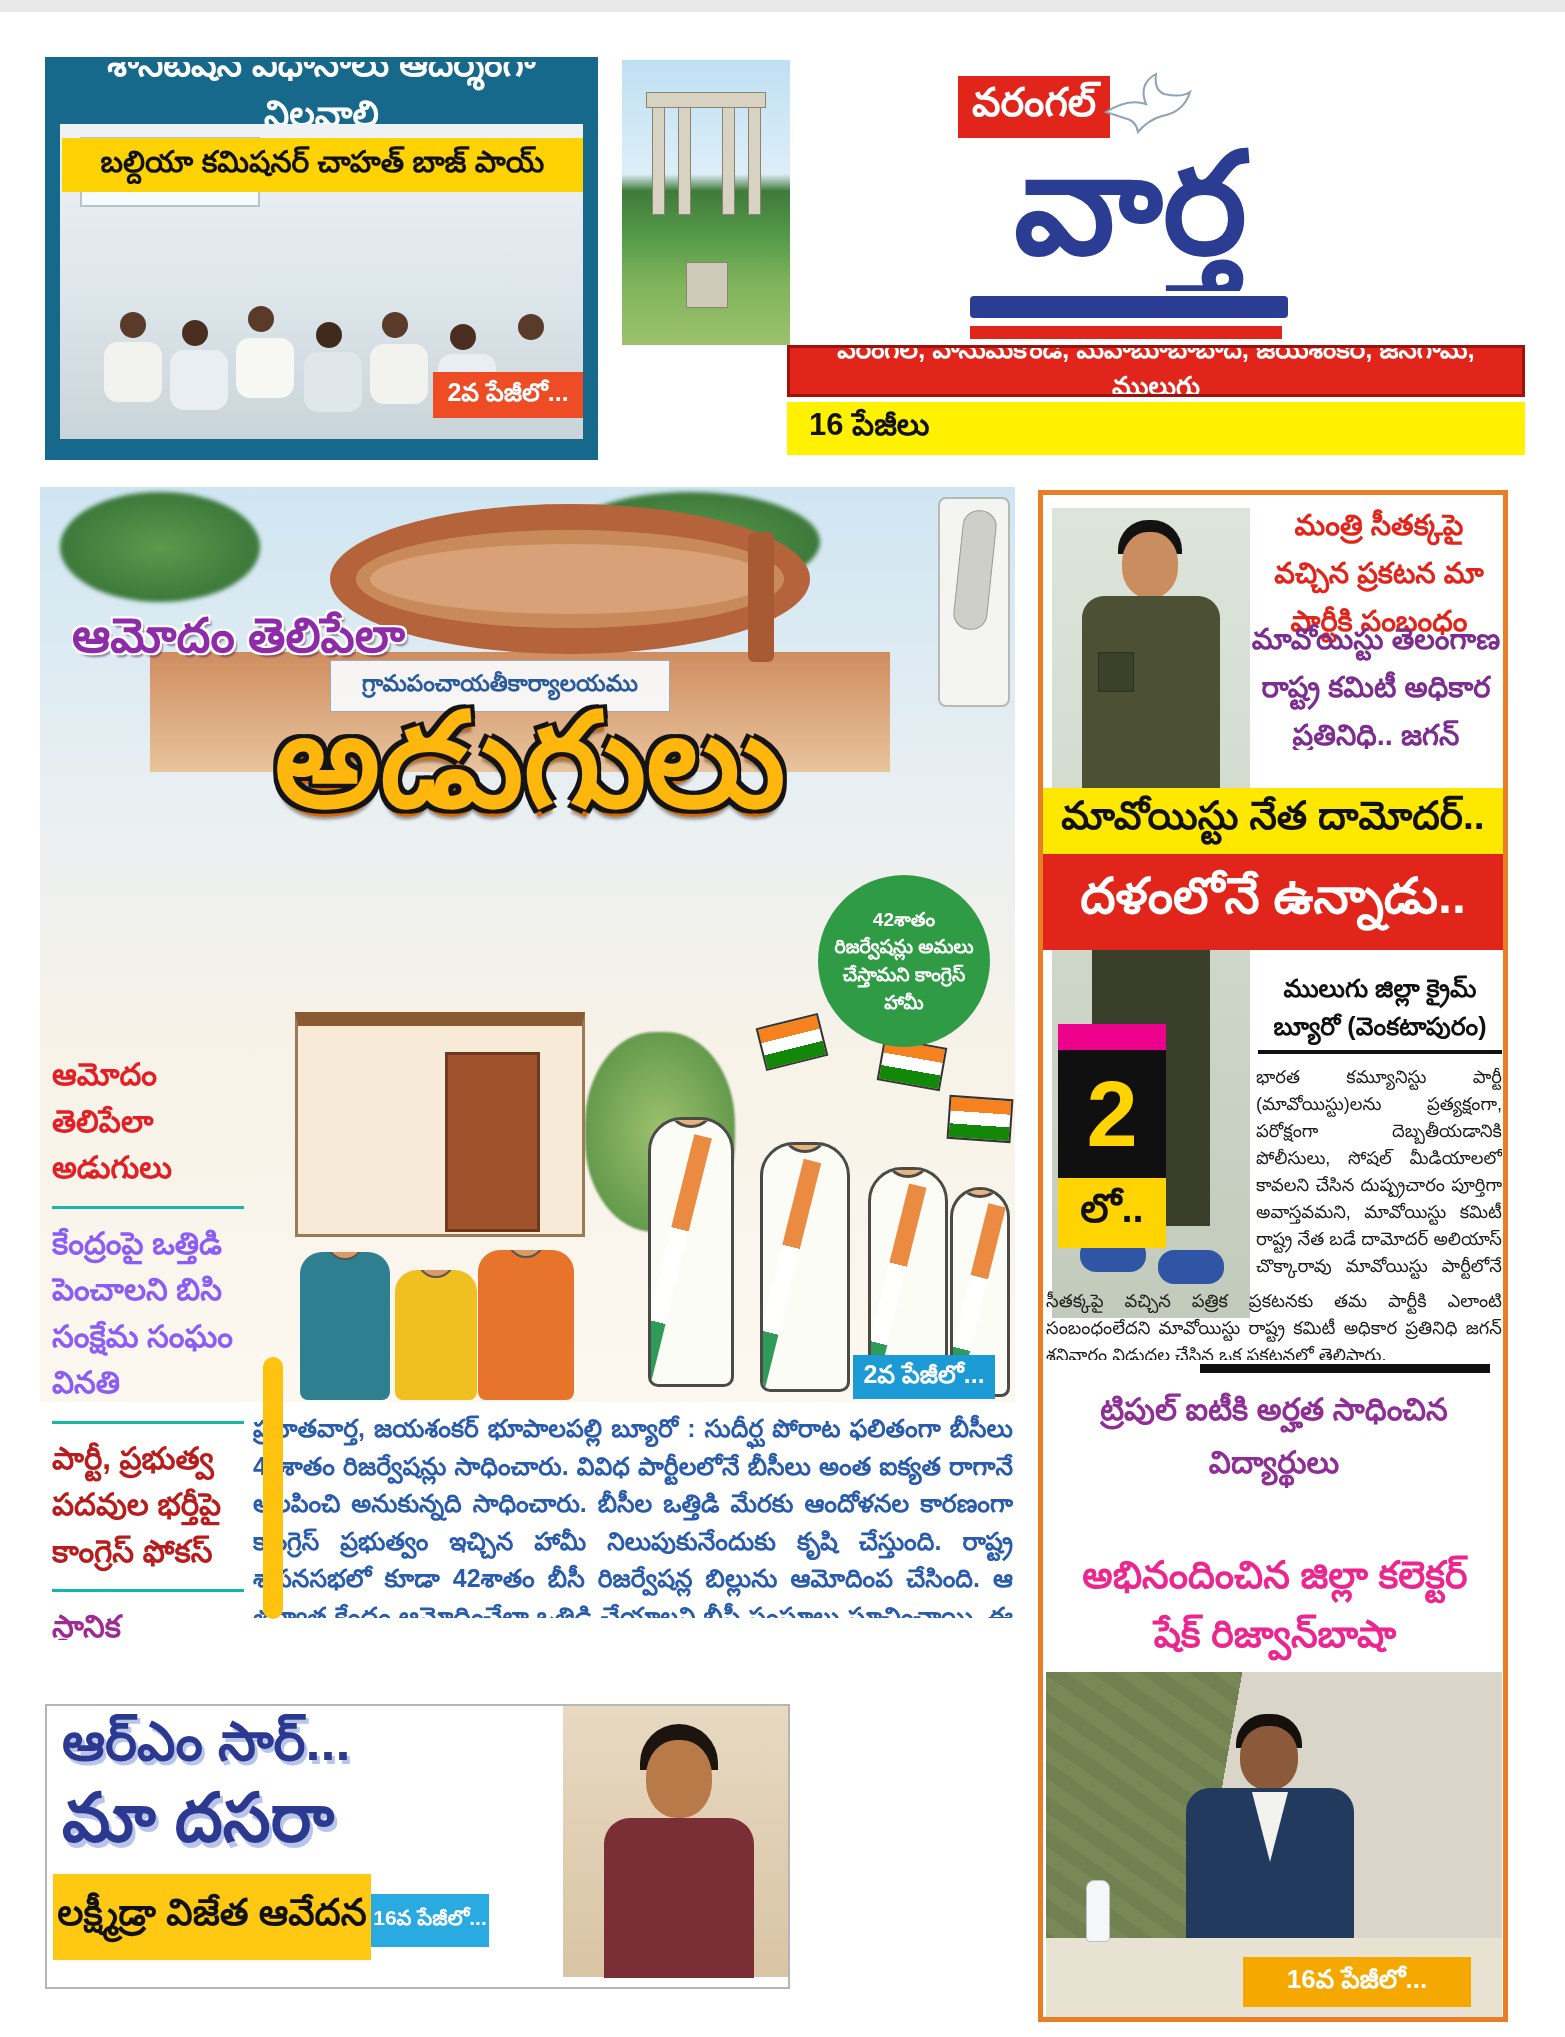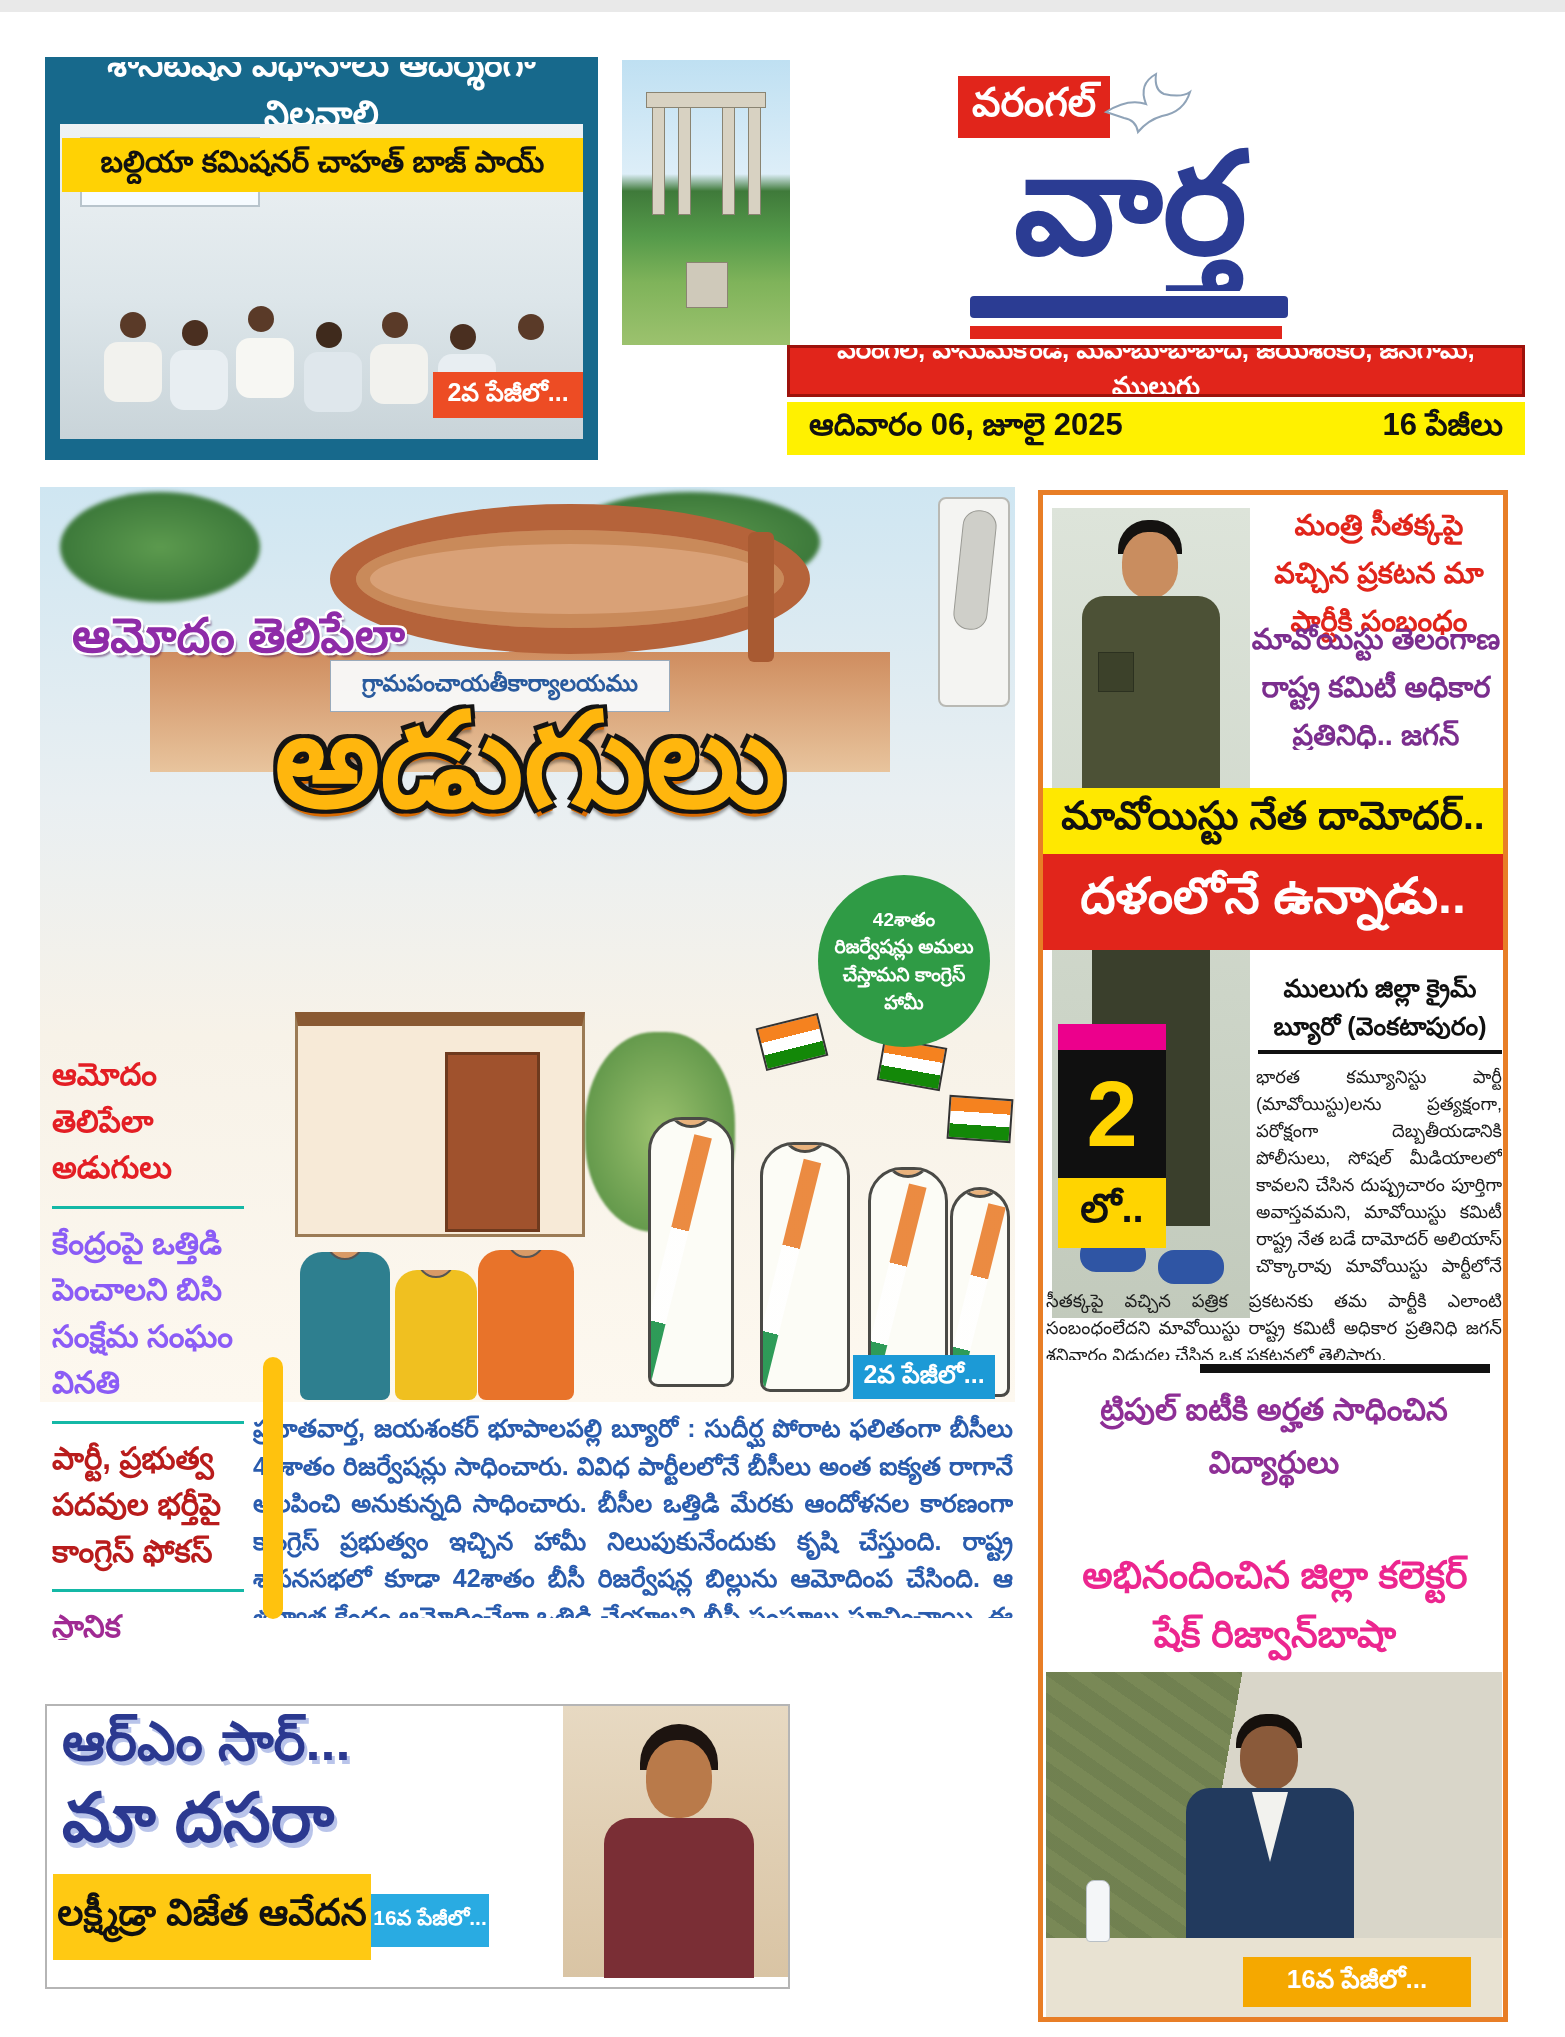--- a/index.html
+++ b/index.html
@@ -149,21 +149,20 @@
   <div class="abs mh-dove">
     <svg width="96" height="74" viewBox="0 0 96 74">
       <path d="M8 44 Q30 30 48 36 Q40 16 58 6 Q56 22 66 26 Q84 30 92 24 Q86 44 64 48 Q50 52 40 64 Q38 52 26 50 Z" fill="#ffffff" stroke="#8fa3b8" stroke-width="2"></path>
     </svg>
   </div>
   <div class="abs ctr mh-title">వార్త</div>
   <div class="abs mh-bar-blue"></div>
   <div class="abs mh-bar-red"></div>
   <div class="abs ctr districts">వరంగల్, హనుమకొండ, మహబూబాబాద్, జయశంకర్, జనగామ, ములుగు</div>
   <div class="abs datebar">
-    <span>ఆదివారం 06, జూలై 2025</span>
     <span>16 పేజీలు</span>
   </div>
 
   <div class="abs feature"></div>
   <div class="abs tree t1"></div>
   <div class="abs tree t2"></div>
   <div class="abs parl-base"></div>
   <div class="abs parl-ring"></div>
   <div class="abs parl-spire"></div>
   <div class="abs evm"></div>

